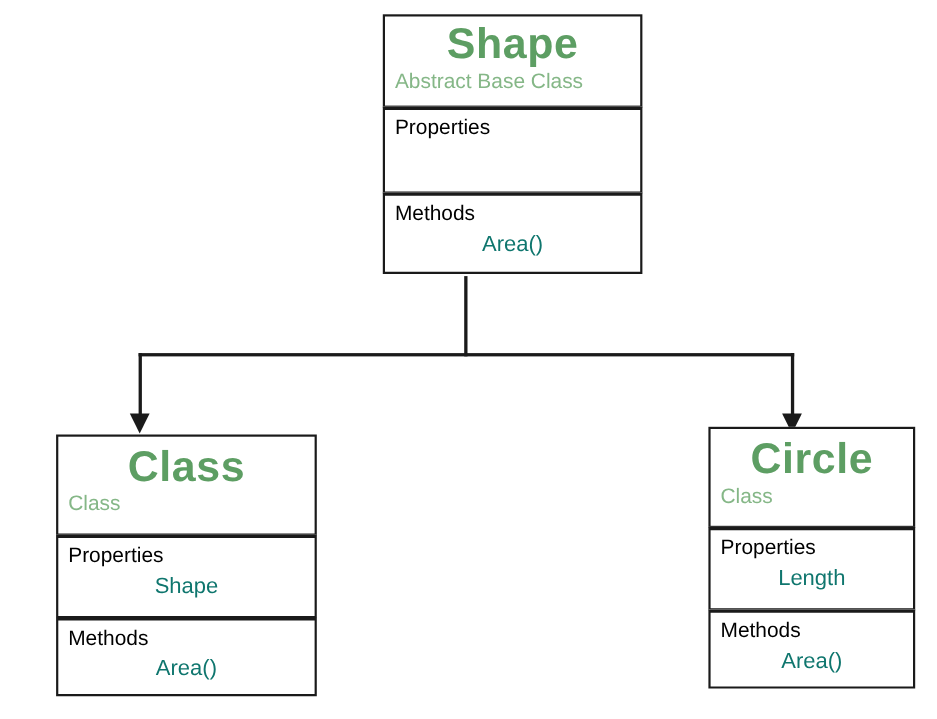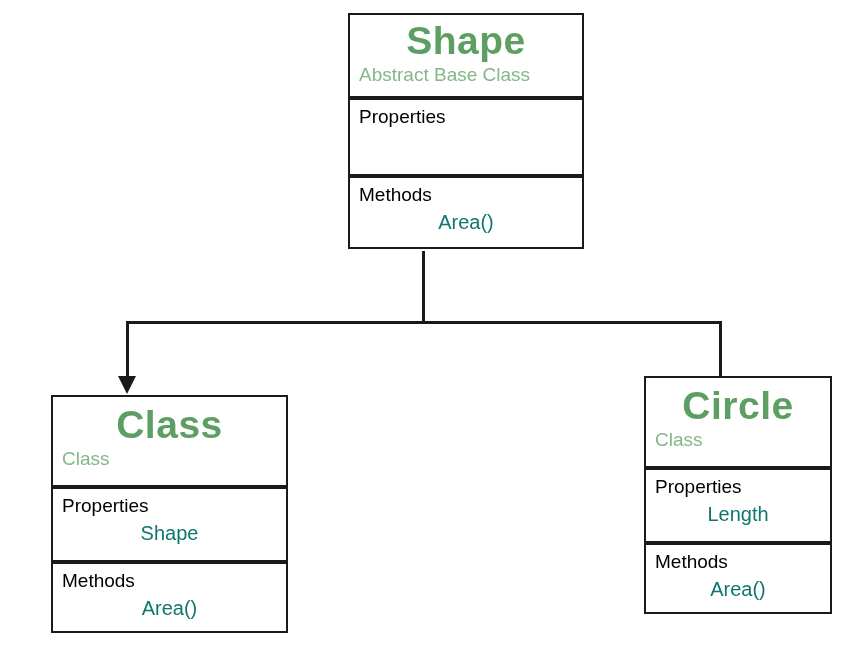--- a/index.html
+++ b/index.html
@@ -55,21 +55,21 @@
   }
 
   
   .box-shape { left: 307px; top: 13px; width: 236px; }
   .box-shape .sec-header  { height: 85px; padding-top: 3px; }
   .box-shape .sec-props   { height: 79px; }
   .box-shape .sec-methods { height: 74px; }
 
   
   .box-square { left: 10px;  top: 395px; width: 237px; }
-  .box-circle { left: 603px; top: 376px; width: 188px; }
+  .box-circle { left: 603px; top: 388px; width: 188px; }
   .box-square .sec-header,  .box-circle .sec-header  { height: 92px; padding-top: 5px; }
   .box-square .sec-props,   .box-circle .sec-props   { height: 76px; }
   .box-square .sec-methods, .box-circle .sec-methods { height: 72px; }
 
   
   .line { position: absolute; background: #1a1a1a; }
   .trunk-line { left: 422px; top: 251px; width: 3px; height: 73px; }
   .cross-line { left: 126px; top: 321px; width: 596px; height: 3px; }
   .drop-left  { left: 126px; top: 321px; width: 3px; height: 58px; }
   .drop-right { left: 719px; top: 321px; width: 3px; height: 58px; }

